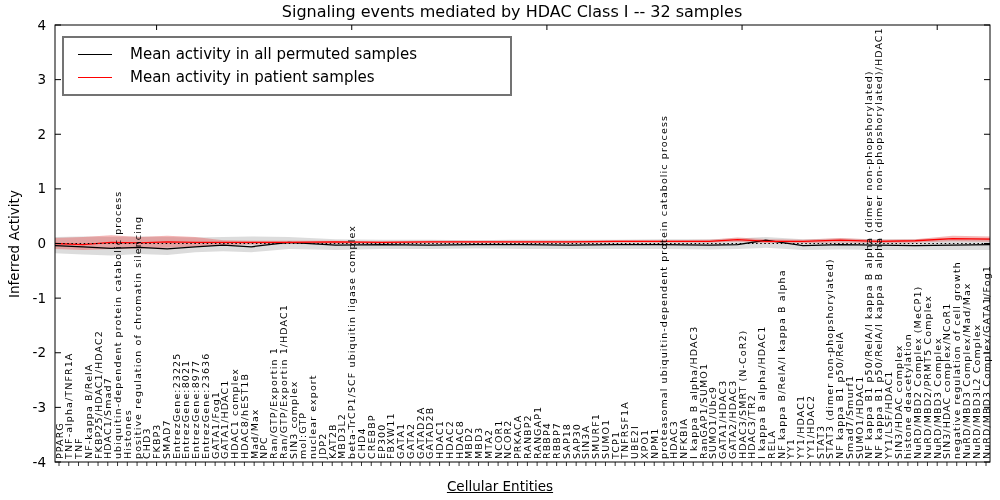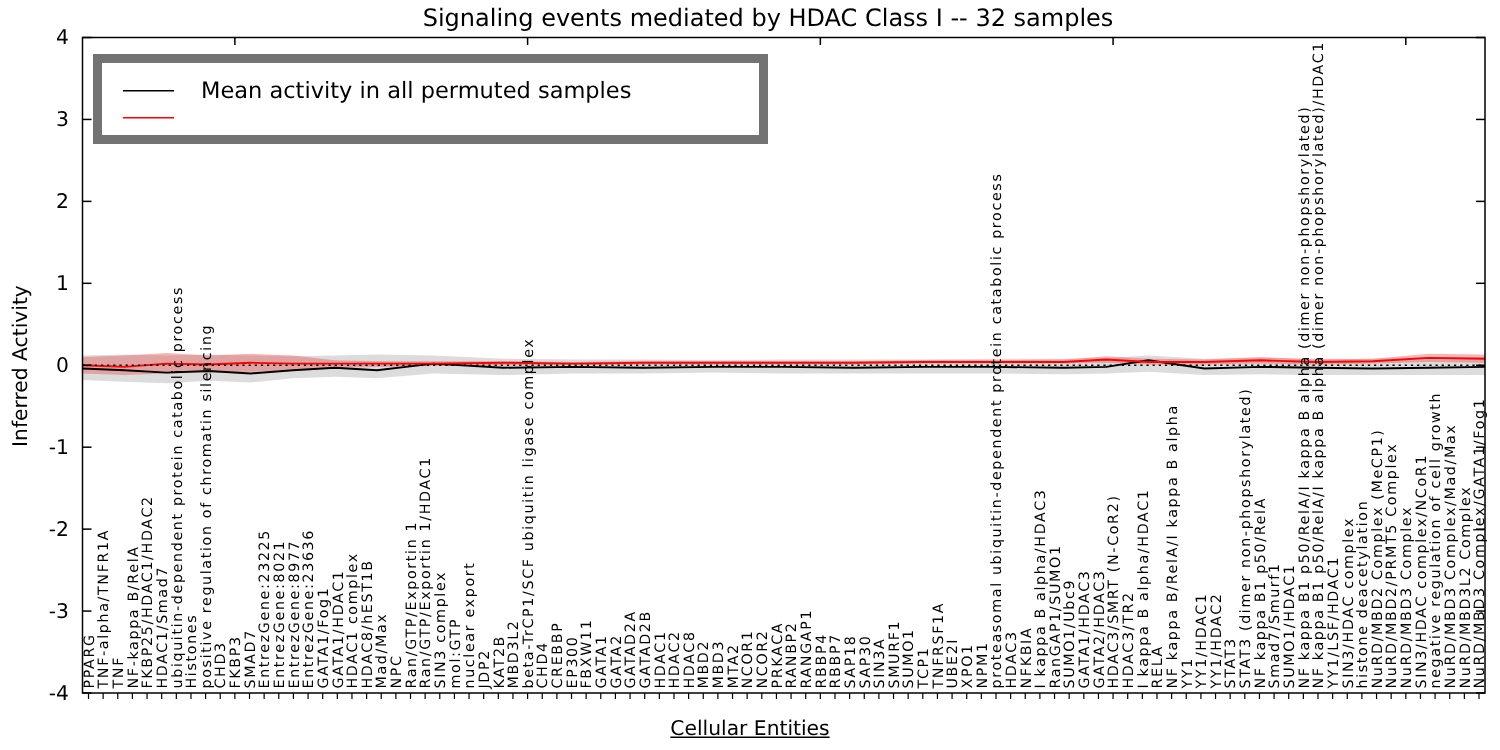--- a/index.html
+++ b/index.html
@@ -15,21 +15,21 @@
   .xlabel{
     position:absolute;left:0;top:478px;width:1000px;text-align:center;
     font-size:13.5px;color:#000;text-decoration:underline;
   }
   .ylabel{
     position:absolute;left:-96px;top:236px;width:220px;text-align:center;
     transform:rotate(-90deg);font-size:13.5px;color:#000;
   }
   .legend{
     position:absolute;left:62px;top:36px;width:450px;height:60px;
-    background:#ffffff;border:6px solid #737373;box-sizing:border-box;
+    background:#ffffff;border:2px solid #737373;box-sizing:border-box;
     display:flex;flex-direction:column;justify-content:space-evenly;
     padding:2px 0;z-index:3;
   }
   .legend-row{display:flex;align-items:center;gap:18px;padding-left:14px;}
   .legend-line{display:inline-block;width:34px;height:0;border-top:1.6px solid #000;}
   .legend-label{font-size:15px;line-height:1;}
 </style>
 </head>
 <body>
 
@@ -269,15 +269,16 @@
   <div class="title">Signaling events mediated by HDAC Class I -- 32 samples</div>
   <div class="ylabel">Inferred Activity</div>
   <div class="xlabel">Cellular Entities</div>
   <div class="legend">
     <div class="legend-row">
       <span class="legend-line" style="border-top-color: rgb(0, 0, 0);"></span>
       <span class="legend-label">Mean activity in all permuted samples</span>
     </div>
     <div class="legend-row">
       <span class="legend-line" style="border-top-color: rgb(255, 0, 0);"></span>
+      <span class="legend-label">Mean activity in patient samples</span>
     </div>
   </div>
 </div>
 
 </body></html>

